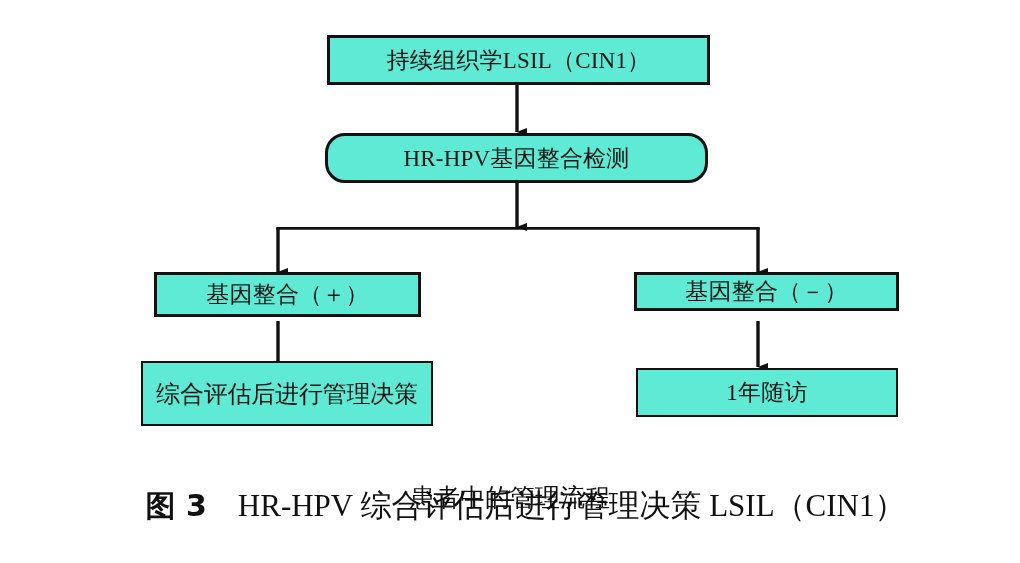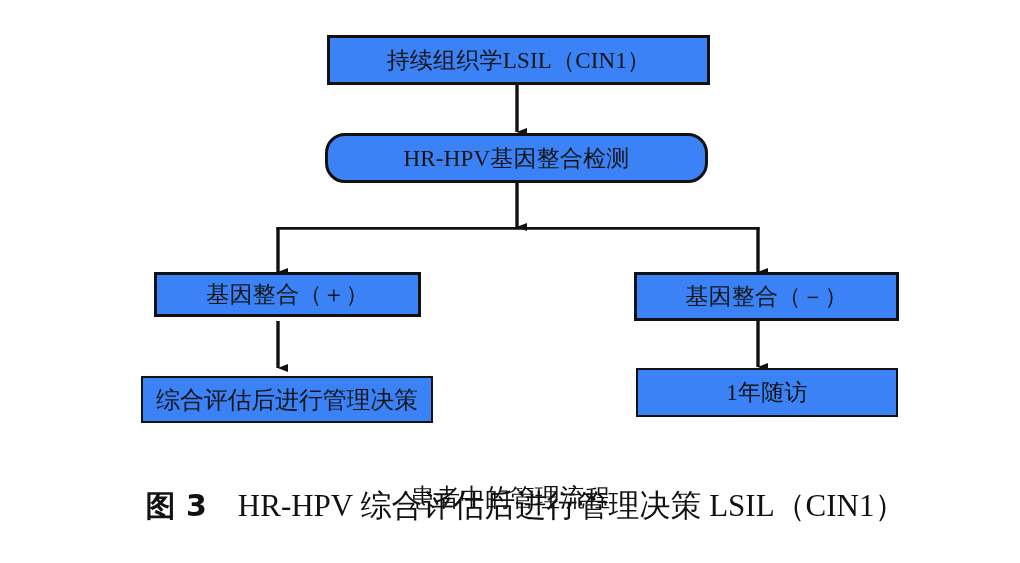--- a/index.html
+++ b/index.html
@@ -23,21 +23,21 @@
   #flowchart {
     position: absolute;
     left: 0;
     top: 0;
     width: 1020px;
     height: 440px;
   }
   .node-box {
     position: absolute;
     box-sizing: border-box;
-    background: #3b82f6;
+    background: #5eead4;
     border: 3px solid #111111;
     display: flex;
     align-items: center;
     justify-content: center;
   }
   .node-box.thin {
     border-width: 2px;
   }
   .node-label {
     font-family: "Liberation Serif", "DejaVu Serif", serif;
@@ -113,25 +113,25 @@
   </div>
 
   <div class="node-box" id="node-1" style="left: 325px; top: 133px; width: 383px; height: 50px; border-radius: 20px;">
     <span class="node-label">HR-HPV基因整合检测</span>
   </div>
 
   <div class="node-box" id="node-2" style="left: 154px; top: 272px; width: 267px; height: 45px;">
     <span class="node-label">基因整合（＋）</span>
   </div>
 
-  <div class="node-box" id="node-3" style="left: 634px; top: 272px; width: 265px; height: 49px;">
+  <div class="node-box" id="node-3" style="left: 634px; top: 272px; width: 265px; height: 39px;">
     <span class="node-label">基因整合（－）</span>
   </div>
 
-  <div class="node-box thin" id="node-4" style="left: 141px; top: 376px; width: 292px; height: 47px;">
+  <div class="node-box thin" id="node-4" style="left: 141px; top: 361px; width: 292px; height: 65px;">
     <span class="node-label tight">综合评估后进行管理决策</span>
   </div>
 
   <div class="node-box thin" id="node-5" style="left: 636px; top: 368px; width: 262px; height: 49px;">
     <span class="node-label">1年随访</span>
   </div>
 
   <div class="caption" id="caption-line1">
     <span class="caption-figno">图 3</span><span>　</span><span>HR-HPV 综合评估后进行管理决策 LSIL（CIN1）</span>
   </div>

